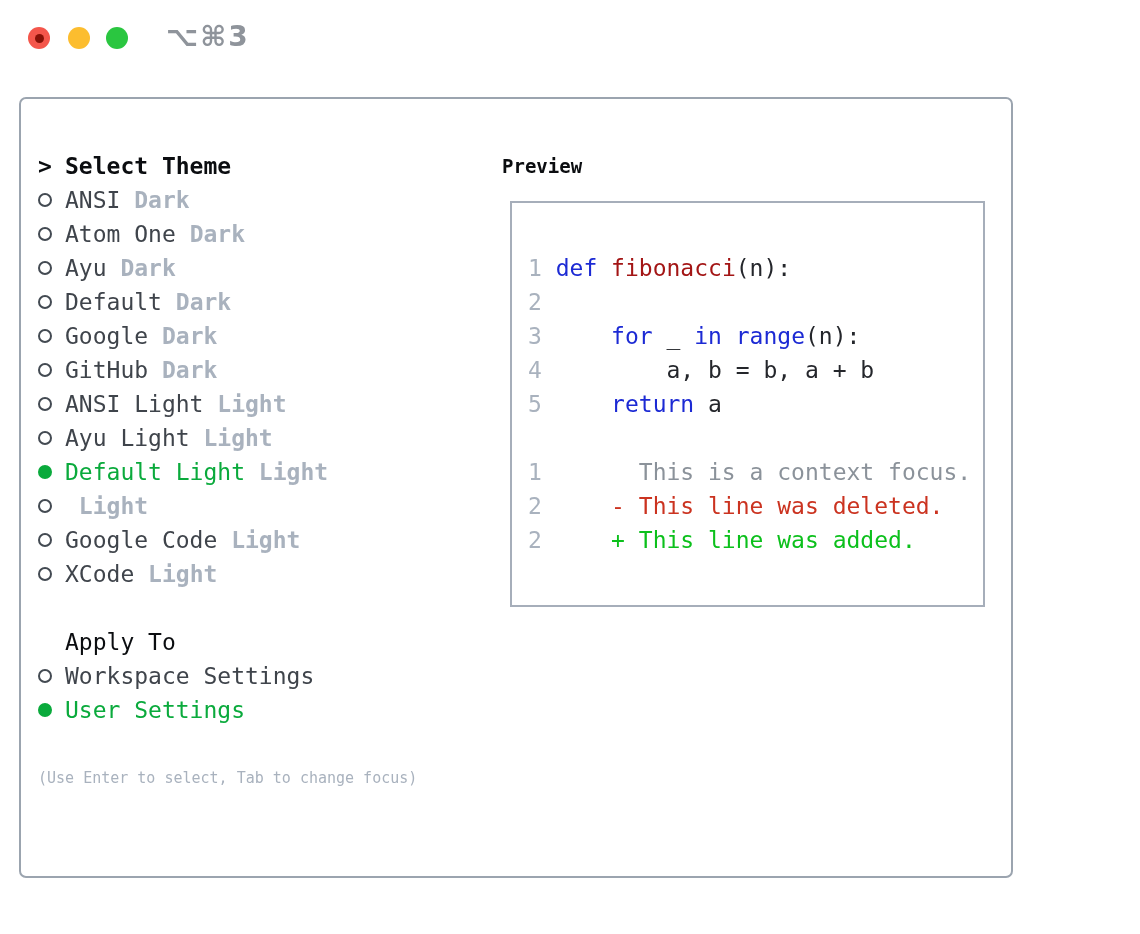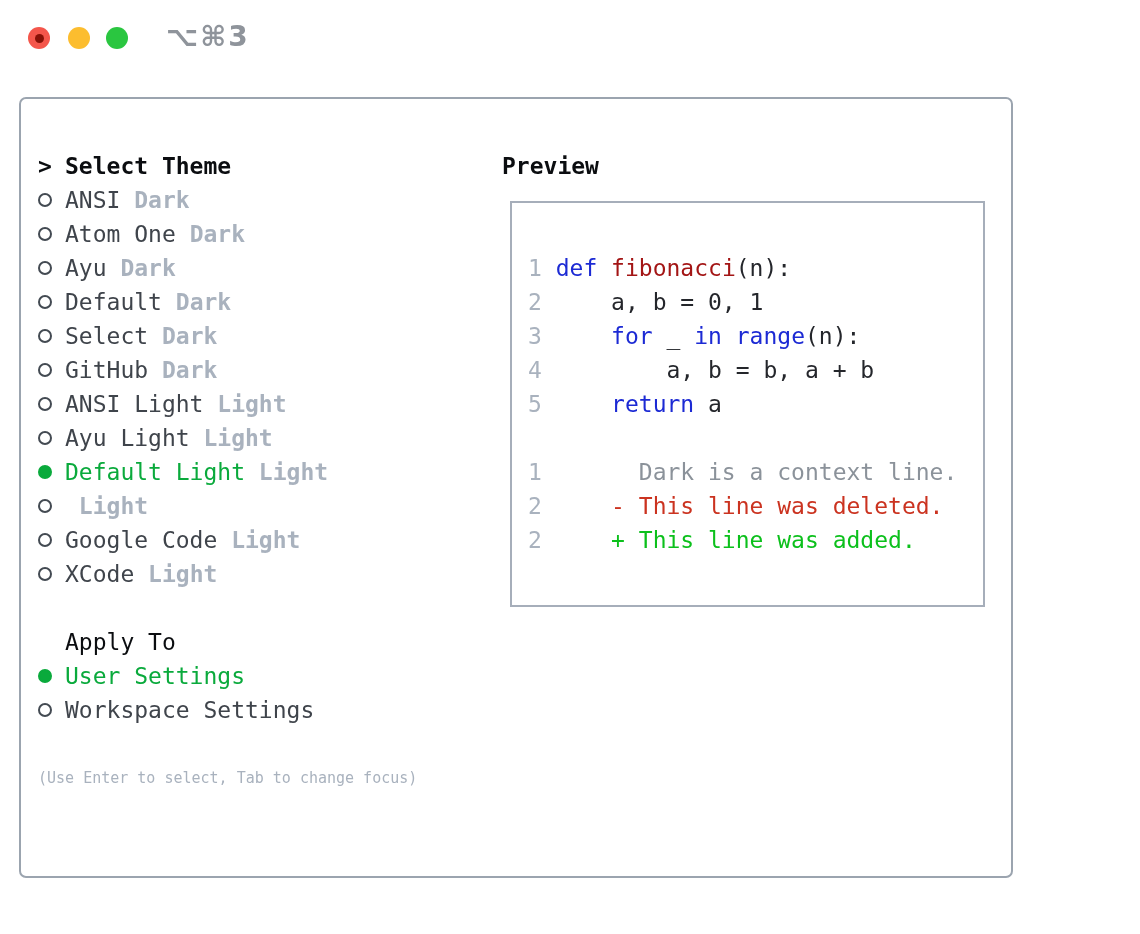--- a/index.html
+++ b/index.html
@@ -31,21 +31,21 @@
   .header-text2 { font-weight: normal; color: var(--header-text); }
   .bullet { width: 14px; height: 14px; border-radius: 50%; border: 2px solid #434a52; margin-right: 13px; flex: 0 0 auto; }
   .row.selected .bullet { border-color: var(--accent-green); background: var(--accent-green); }
   .row.selected .item-name, .row.selected .opt-label { color: var(--accent-green); text-align: right; }
   .item-variant { color: var(--muted); font-weight: bold; }
   .spacer-row { height: 34px; }
   .hint { width: 434px; font-size: 15px; line-height: 34px; color: var(--muted); }
 
   
   .preview-label { position: absolute; left: 481px; top: 50px; height: 34px; display: flex; align-items: center;
-                   font-size: 23px; font-weight: bold; color: var(--header-text); }
+                   font-size: 19px; font-weight: bold; color: var(--header-text); }
   .preview-box { position: absolute; left: 489px; top: 102px; width: 475px; height: 406px;
                  border: 2px solid var(--box-border); background: #fff; padding: 48px 0 0 16px; overflow: hidden; }
   .pline { height: 34px; display: flex; align-items: center; font-size: 23px; white-space: pre; }
   .lnum { color: var(--line-number); }
   .seg-keyword  { color: var(--keyword); }
   .seg-function { color: var(--function); }
   .seg-code     { color: var(--code); }
   .seg-context  { color: var(--diff-context); }
   .seg-deleted  { color: var(--diff-deleted); }
   .seg-added    { color: var(--diff-added); text-align: center; }
@@ -82,21 +82,21 @@
 
   <div class="row">
     <span class="bullet"></span><span class="item-name">Ayu</span><span class="item-variant"> Dark</span>
   </div>
 
   <div class="row">
     <span class="bullet"></span><span class="item-name">Default</span><span class="item-variant"> Dark</span>
   </div>
 
   <div class="row">
-    <span class="bullet"></span><span class="item-name">Select</span><span class="item-variant"> Dark</span>
+    <span class="bullet"></span><span class="item-name">Google</span><span class="item-variant"> Dark</span>
   </div>
 
   <div class="row">
     <span class="bullet"></span><span class="item-name">GitHub</span><span class="item-variant"> Dark</span>
   </div>
 
   <div class="row">
     <span class="bullet"></span><span class="item-name">ANSI Light</span><span class="item-variant"> Light</span>
   </div>
 
@@ -121,64 +121,64 @@
   </div>
 </div>
 
       <div class="spacer-row"></div>
 
       <div class="row">
         <span class="bullet-spacer"></span><span class="header-text2">Apply To</span>
       </div>
 
       <div id="apply-options">
+  <div class="row">
+    <span class="bullet"></span><span class="opt-label">Workspace Settings</span>
+  </div>
+
   <div class="row selected">
     <span class="bullet"></span><span class="opt-label">User Settings</span>
-  </div>
-
-  <div class="row">
-    <span class="bullet"></span><span class="opt-label">Workspace Settings</span>
   </div>
 </div>
 
       <div class="spacer-row"></div>
 
       <div class="hint">(Use Enter to select, Tab to change focus)</div>
     </div>
 
     <div class="preview-label">Preview</div>
 
     <div class="preview-box">
       <div id="preview-lines">
   <div class="pline">
     <span class="lnum">1 </span><span class="lsegs"><span class="seg-keyword">def</span><span class="seg-code"> </span><span class="seg-function">fibonacci</span><span class="seg-code">(n):</span></span>
   </div>
 
   <div class="pline">
-    <span class="lnum">2 </span><span class="lsegs"><span class="seg-code">    a, b = 0, 1</span></span>
+    <span class="lnum">2 </span>
   </div>
 
   <div class="pline">
     <span class="lnum">3 </span><span class="lsegs"><span class="seg-code">    </span><span class="seg-keyword">for</span><span class="seg-code"> _ </span><span class="seg-keyword">in</span><span class="seg-code"> </span><span class="seg-keyword">range</span><span class="seg-code">(n):</span></span>
   </div>
 
   <div class="pline">
     <span class="lnum">4 </span><span class="lsegs"><span class="seg-code">        a, b = b, a + b</span></span>
   </div>
 
   <div class="pline">
     <span class="lnum">5 </span><span class="lsegs"><span class="seg-code">    </span><span class="seg-keyword">return</span><span class="seg-code"> a</span></span>
   </div>
 
   <div class="pline">
     <span class="lnum">  </span><span class="lsegs"></span>
   </div>
 
   <div class="pline">
-    <span class="lnum">1 </span><span class="lsegs"><span class="seg-context">      Dark is a context line.</span></span>
+    <span class="lnum">1 </span><span class="lsegs"><span class="seg-context">      This is a context focus.</span></span>
   </div>
 
   <div class="pline">
     <span class="lnum">2 </span><span class="lsegs"><span class="seg-deleted">    - This line was deleted.</span></span>
   </div>
 
   <div class="pline">
     <span class="lnum">2 </span><span class="lsegs"><span class="seg-added">    + This line was added.</span></span>
   </div>
 </div>

